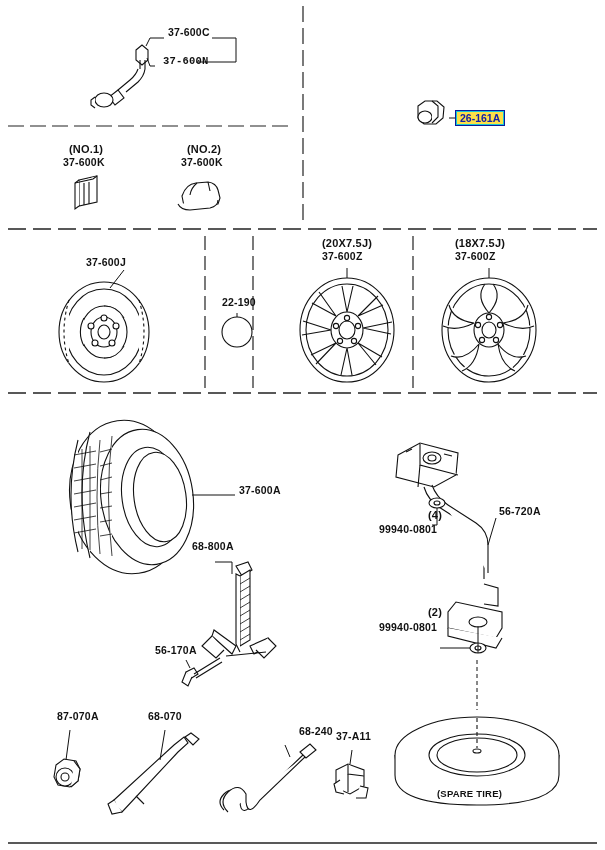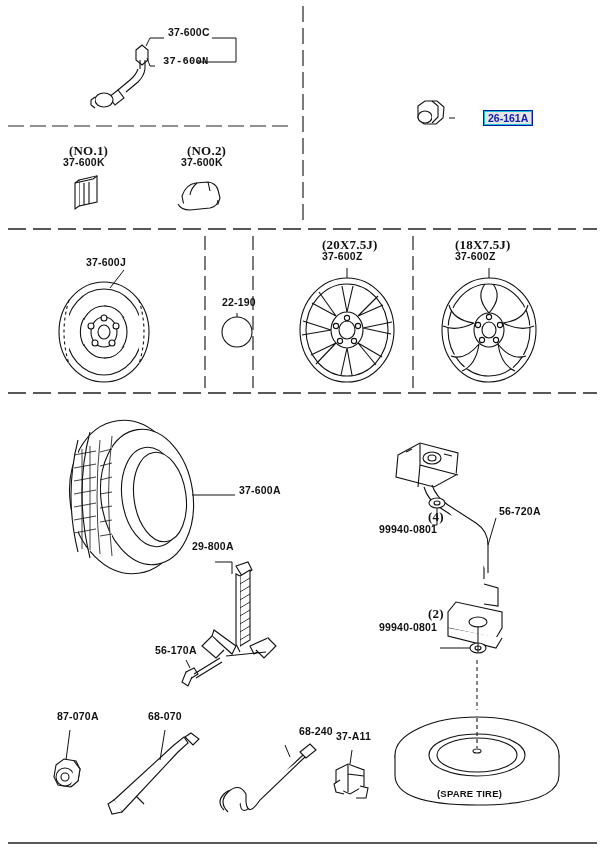--- a/index.html
+++ b/index.html
@@ -1,25 +1,25 @@
 <!DOCTYPE html>
 <html><head>
 <meta charset="utf-8">
 <style>
   html,body{margin:0;padding:0;background:#ffffff;}
   body{width:605px;height:850px;position:relative;overflow:hidden;
        font-family:"Liberation Sans", sans-serif;color:#111;}
   #sheet{position:absolute;left:0;top:0;width:605px;height:840px;}
   .lbl{position:absolute;font-size:10.5px;font-weight:bold;letter-spacing:.2px;
        white-space:nowrap;color:#111;}
-  .lbl.sm{font-size:13px;font-weight:bold;font-family:Liberation Serif, serif;}
+  .lbl.sm{font-size:11px;font-weight:bold;}
   .lbl.it{font-size:9.5px;font-weight:bold;}
   .hl{position:absolute;font-size:10.5px;font-weight:bold;color:#1320a8;
-      background:#e5e5e5;border:1px solid #0b1a9a;padding:1px 4px;white-space:nowrap;
-      box-shadow:0 0 0 1px #15c7d6 inset;margin-left:28px;}
+      background:#fde047;border:1px solid #0b1a9a;padding:1px 4px;white-space:nowrap;
+      box-shadow:0 0 0 1px #15c7d6 inset;}
   svg{position:absolute;left:0;top:0;}
 </style>
 </head>
 <body>
 
 <div id="sheet">
 
 <svg width="605" height="850" viewBox="0 0 605 850">
 
   <g stroke="#222" fill="none">
@@ -258,21 +258,21 @@
 <div class="lbl" style="left:86px;top:256px;">37-600J</div>
 <div class="lbl" style="left:222px;top:296px;">22-190</div>
 <div class="lbl sm" style="left:322px;top:237px;">(20X7.5J)</div>
 <div class="lbl" style="left:322px;top:250px;">37-600Z</div>
 <div class="lbl sm" style="left:455px;top:237px;">(18X7.5J)</div>
 <div class="lbl" style="left:455px;top:250px;">37-600Z</div>
 <div class="lbl" style="left:239px;top:484px;">37-600A</div>
 <div class="lbl" style="left:499px;top:505px;">56-720A</div>
 <div class="lbl sm" style="left:428px;top:509px;">(4)</div>
 <div class="lbl" style="left:379px;top:523px;">99940-0801</div>
-<div class="lbl" style="left:192px;top:540px;">29-800A</div>
+<div class="lbl" style="left:192px;top:540px;">68-800A</div>
 <div class="lbl sm" style="left:428px;top:606px;">(2)</div>
 <div class="lbl" style="left:379px;top:621px;">99940-0801</div>
 <div class="lbl" style="left:155px;top:644px;">56-170A</div>
 <div class="lbl" style="left:57px;top:710px;">87-070A</div>
 <div class="lbl" style="left:148px;top:710px;">68-070</div>
 <div class="lbl" style="left:263px;top:725px;padding-left:36px;">68-240</div>
 <div class="lbl" style="left:336px;top:730px;">37-A11</div>
 <div class="lbl it" style="left:437px;top:788px;">(SPARE TIRE)</div>
 
 </div>

